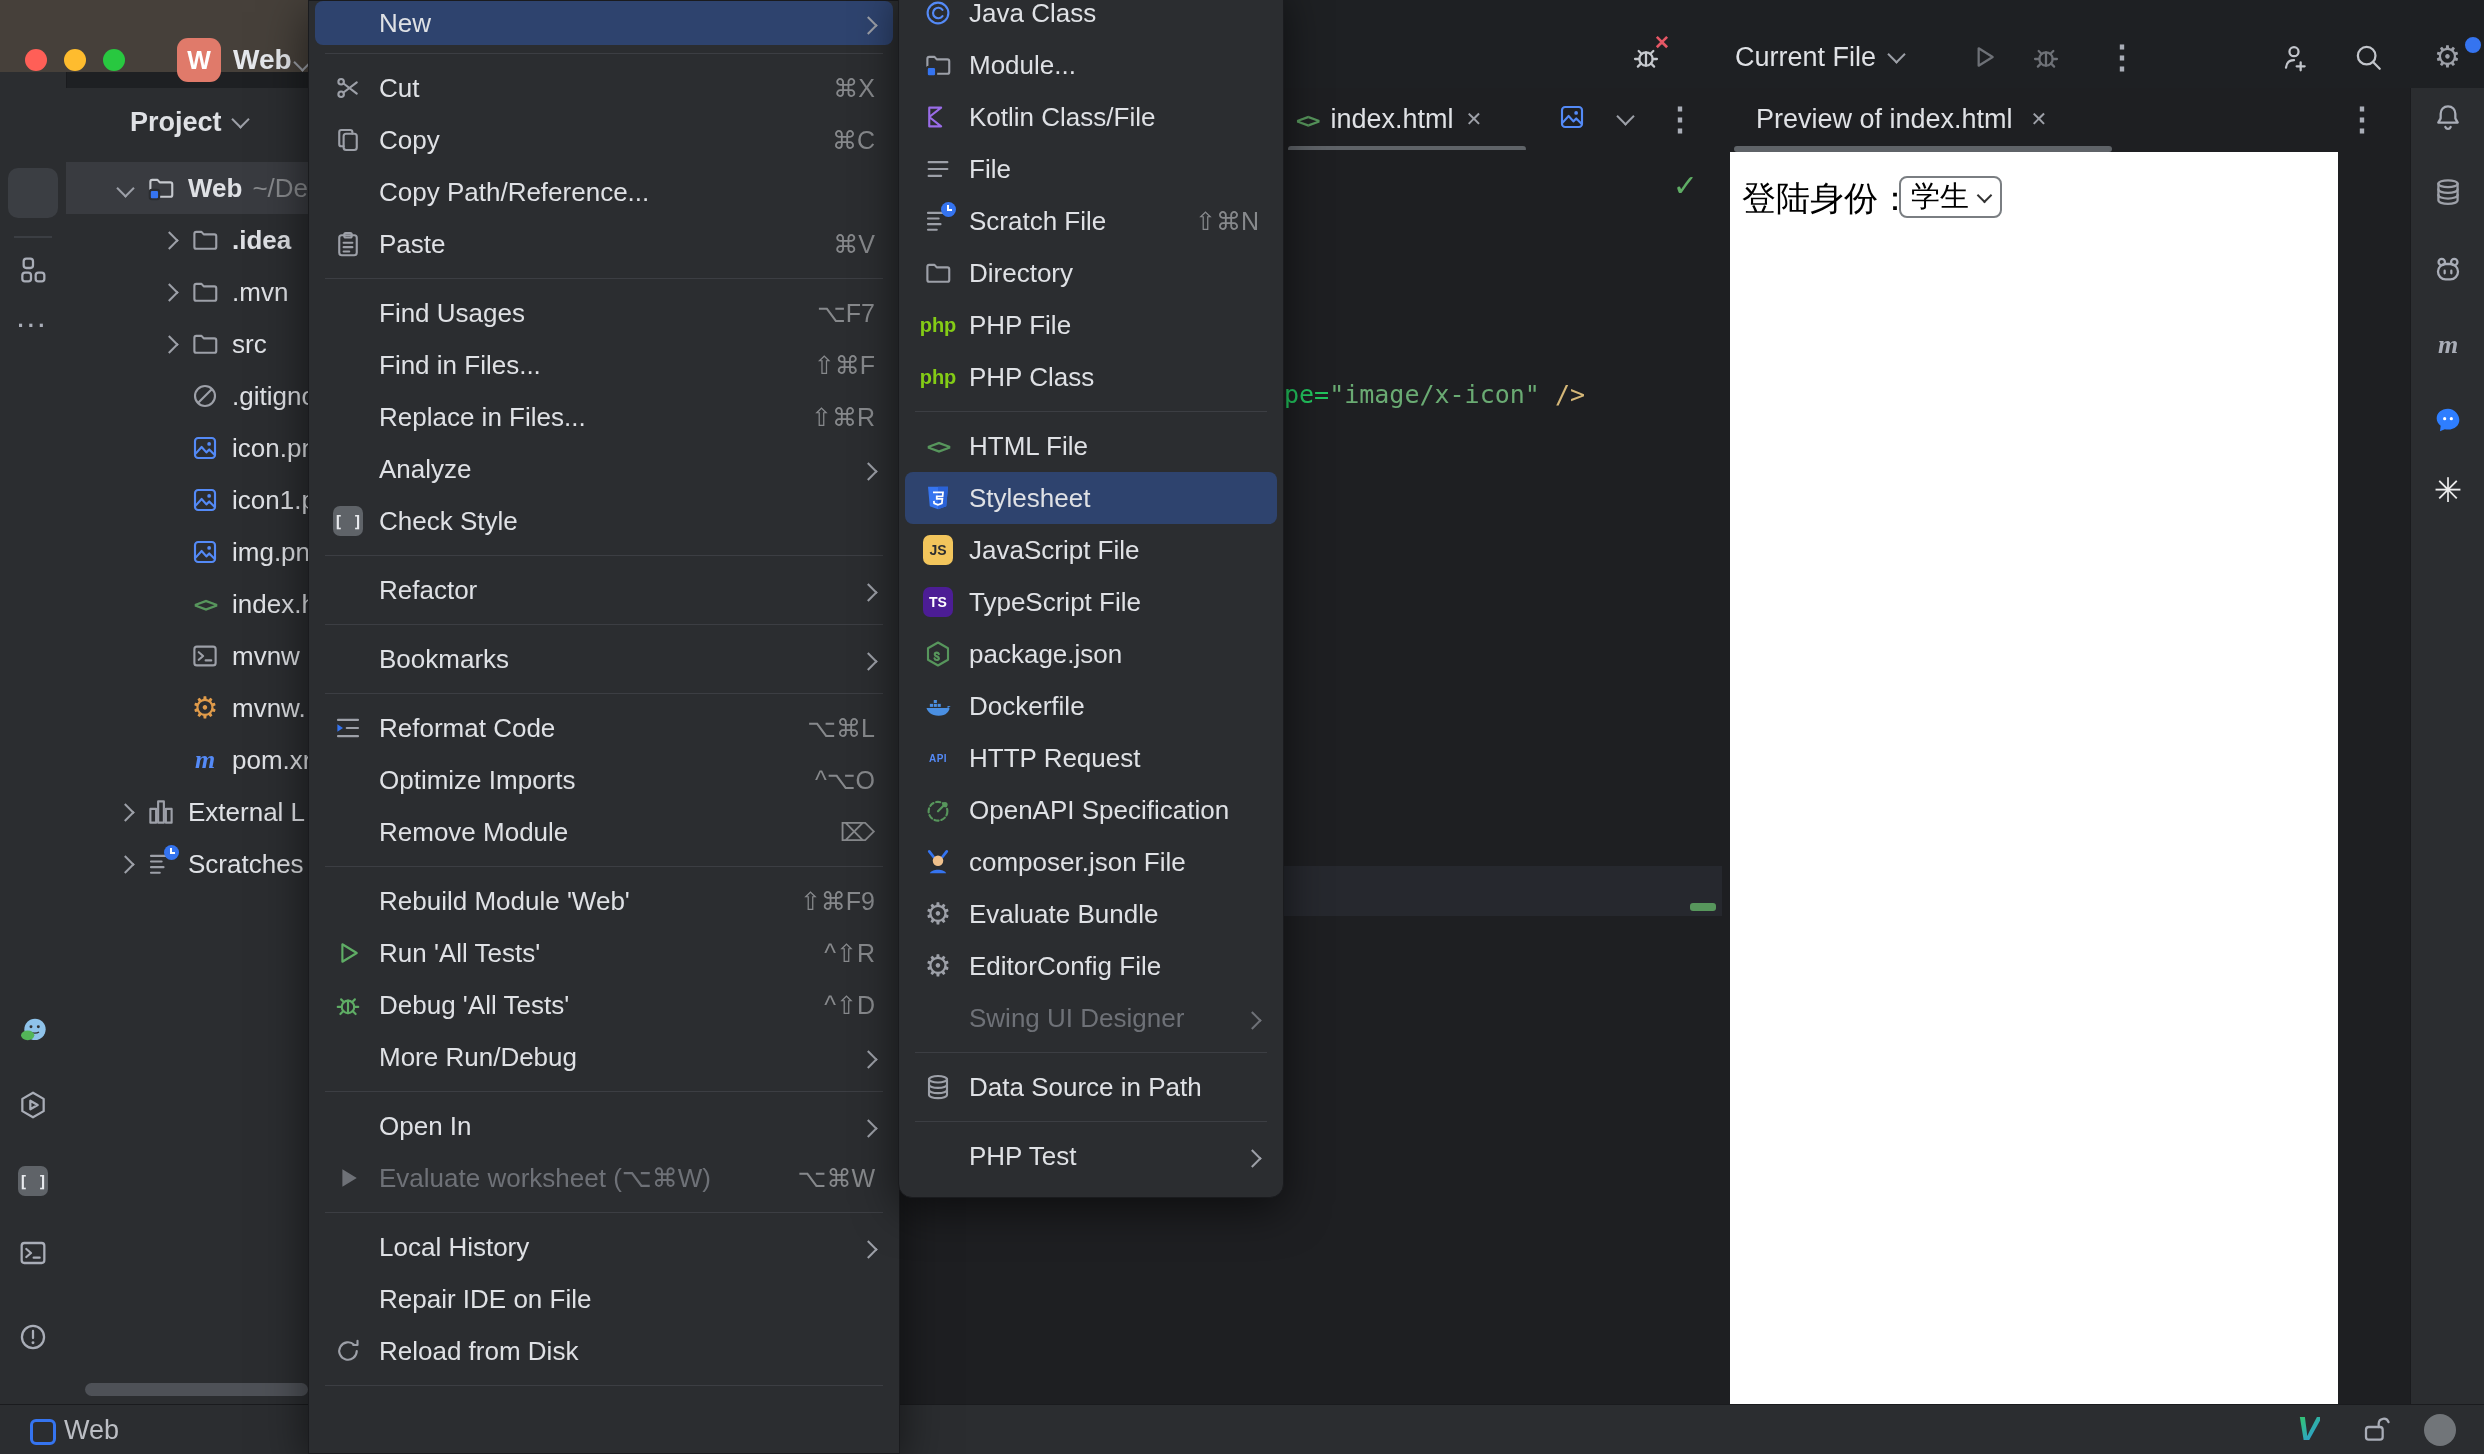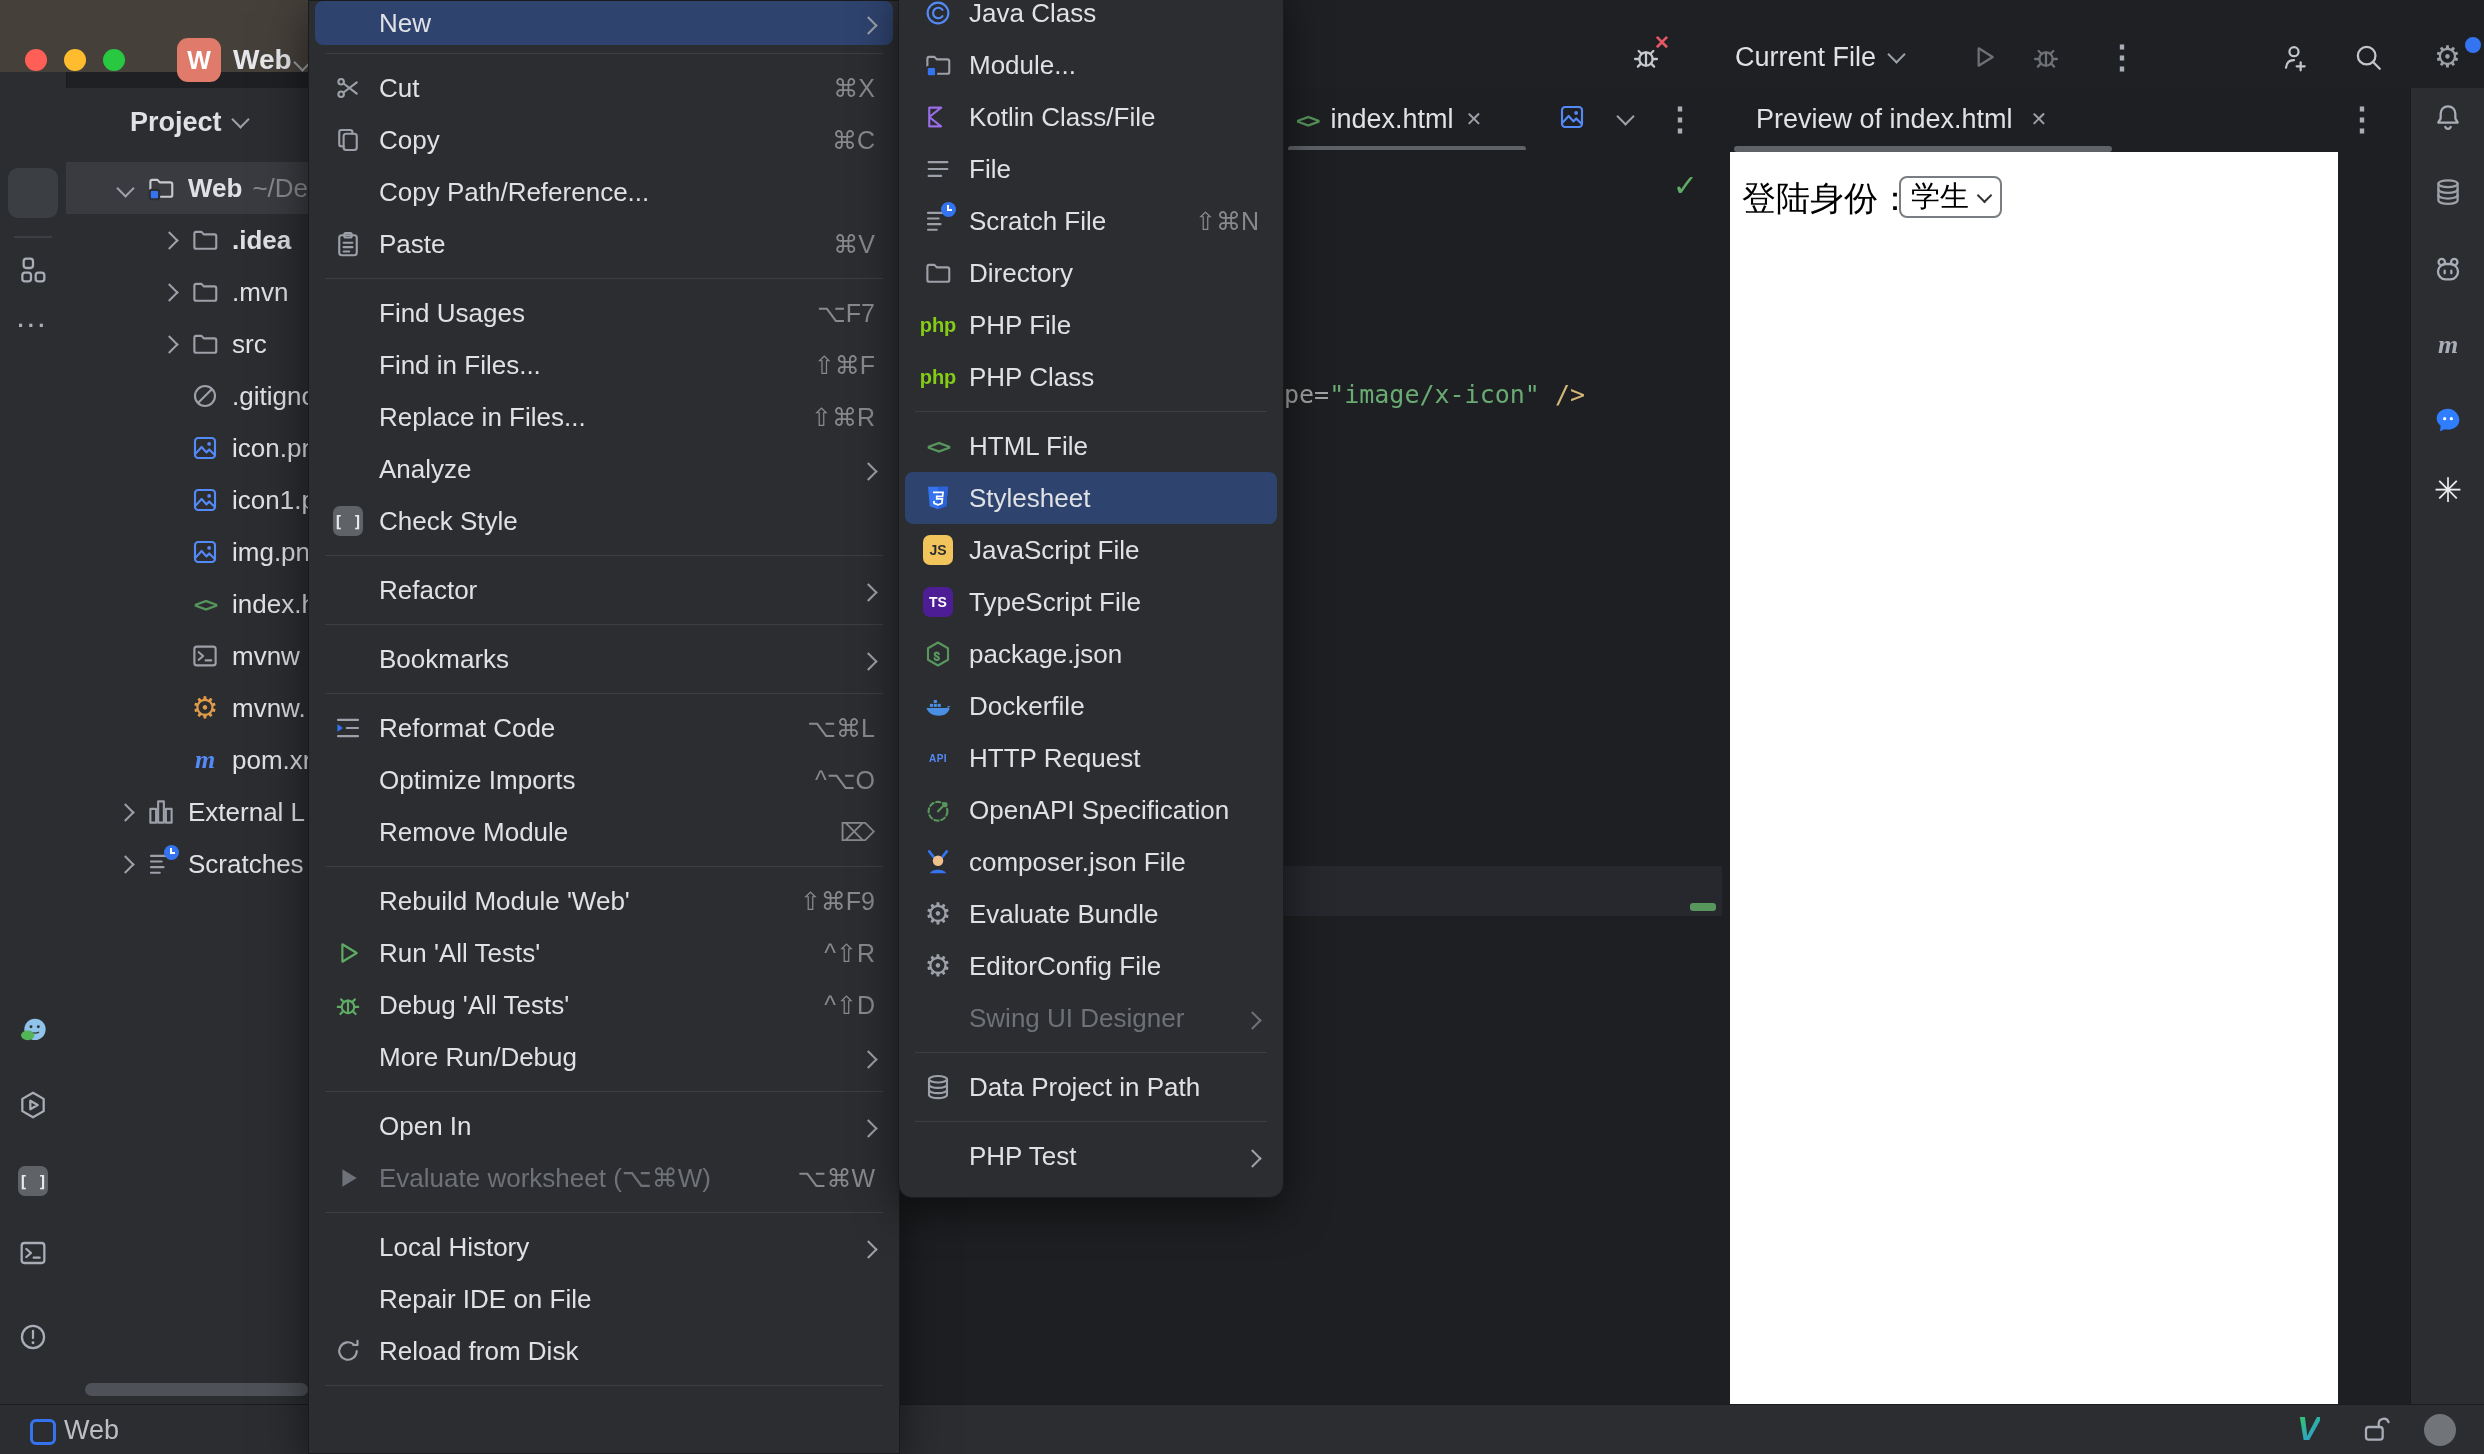--- a/index.html
+++ b/index.html
@@ -49,21 +49,21 @@
   
   .ed-tabbar{left:1284px;top:88px;width:438px;height:62px;background:#1e1f22;display:flex;align-items:center;
              padding-left:12px;box-sizing:border-box;overflow:hidden;}
   .tab{display:flex;align-items:center;gap:12px;font-size:27px;color:#dfe1e5;}
   .tab-controls{margin-left:auto;display:flex;align-items:center;gap:32px;margin-right:26px;color:#a9adb7;}
   .tab-controls svg{width:30px;height:30px;}
   .underline{background:#5f6368;height:6px;border-radius:3px;}
   .ed-body{left:1284px;top:150px;width:438px;height:1254px;background:#1e1f22;overflow:hidden;}
   .cur-line{position:absolute;left:0;top:716px;width:438px;height:50px;background:#26282e;}
   .code{position:absolute;left:0;top:230px;font-family:"DejaVu Sans Mono",monospace;font-size:25px;white-space:pre;}
-  .c-attr{color:#a3a3a3;margin-top:44px;}
+  .c-attr{color:#22c55e;margin-top:44px;}
   .c-str{color:#6aab73;}
   .c-tag{color:#d5b778;}
   .ed-check{position:absolute;right:24px;top:18px;color:#5fad65;font-size:30px;}
   .ed-mark{position:absolute;left:406px;top:753px;width:26px;height:8px;background:#57965c;border-radius:3px;}
 
   
   .pv-tabbar{left:1730px;top:88px;width:680px;height:62px;background:#1e1f22;display:flex;align-items:center;
              padding-left:14px;box-sizing:border-box;}
   .pv-body{left:1730px;top:152px;width:608px;height:1252px;background:#ffffff;}
   .pv-label{position:absolute;left:12px;top:24px;font-family:"Liberation Serif",serif;font-size:34px;color:#000;}
@@ -819,21 +819,21 @@
       </div>
       <div class="m-sep"></div>
       <div class="m-row">
         <span class="m-ic" style="color: rgb(157, 160, 168);">
           <svg viewBox="0 0 24 24" fill="none" stroke="currentColor" stroke-width="1.7" stroke-linecap="round" stroke-linejoin="round">
             <ellipse cx="12" cy="5.8" rx="7.2" ry="2.6"></ellipse>
             <path d="M4.8 5.8v12.4c0 1.5 3.2 2.7 7.2 2.7s7.2-1.2 7.2-2.7V5.8"></path>
             <path d="M4.8 10c0 1.5 3.2 2.7 7.2 2.7s7.2-1.2 7.2-2.7M4.8 14.2c0 1.5 3.2 2.7 7.2 2.7s7.2-1.2 7.2-2.7"></path>
           </svg>
         </span>
-        <span class="m-label">Data Project in Path</span>
+        <span class="m-label">Data Source in Path</span>
       </div>
       <div class="m-sep"></div>
       <div class="m-row">
         <span class="m-ic"></span>
         <span class="m-label">PHP Test</span>
         <span class="m-right"><span class="chv right" style="border-color:#9da0a8"></span></span>
       </div>
     </div>
 
 </div>

